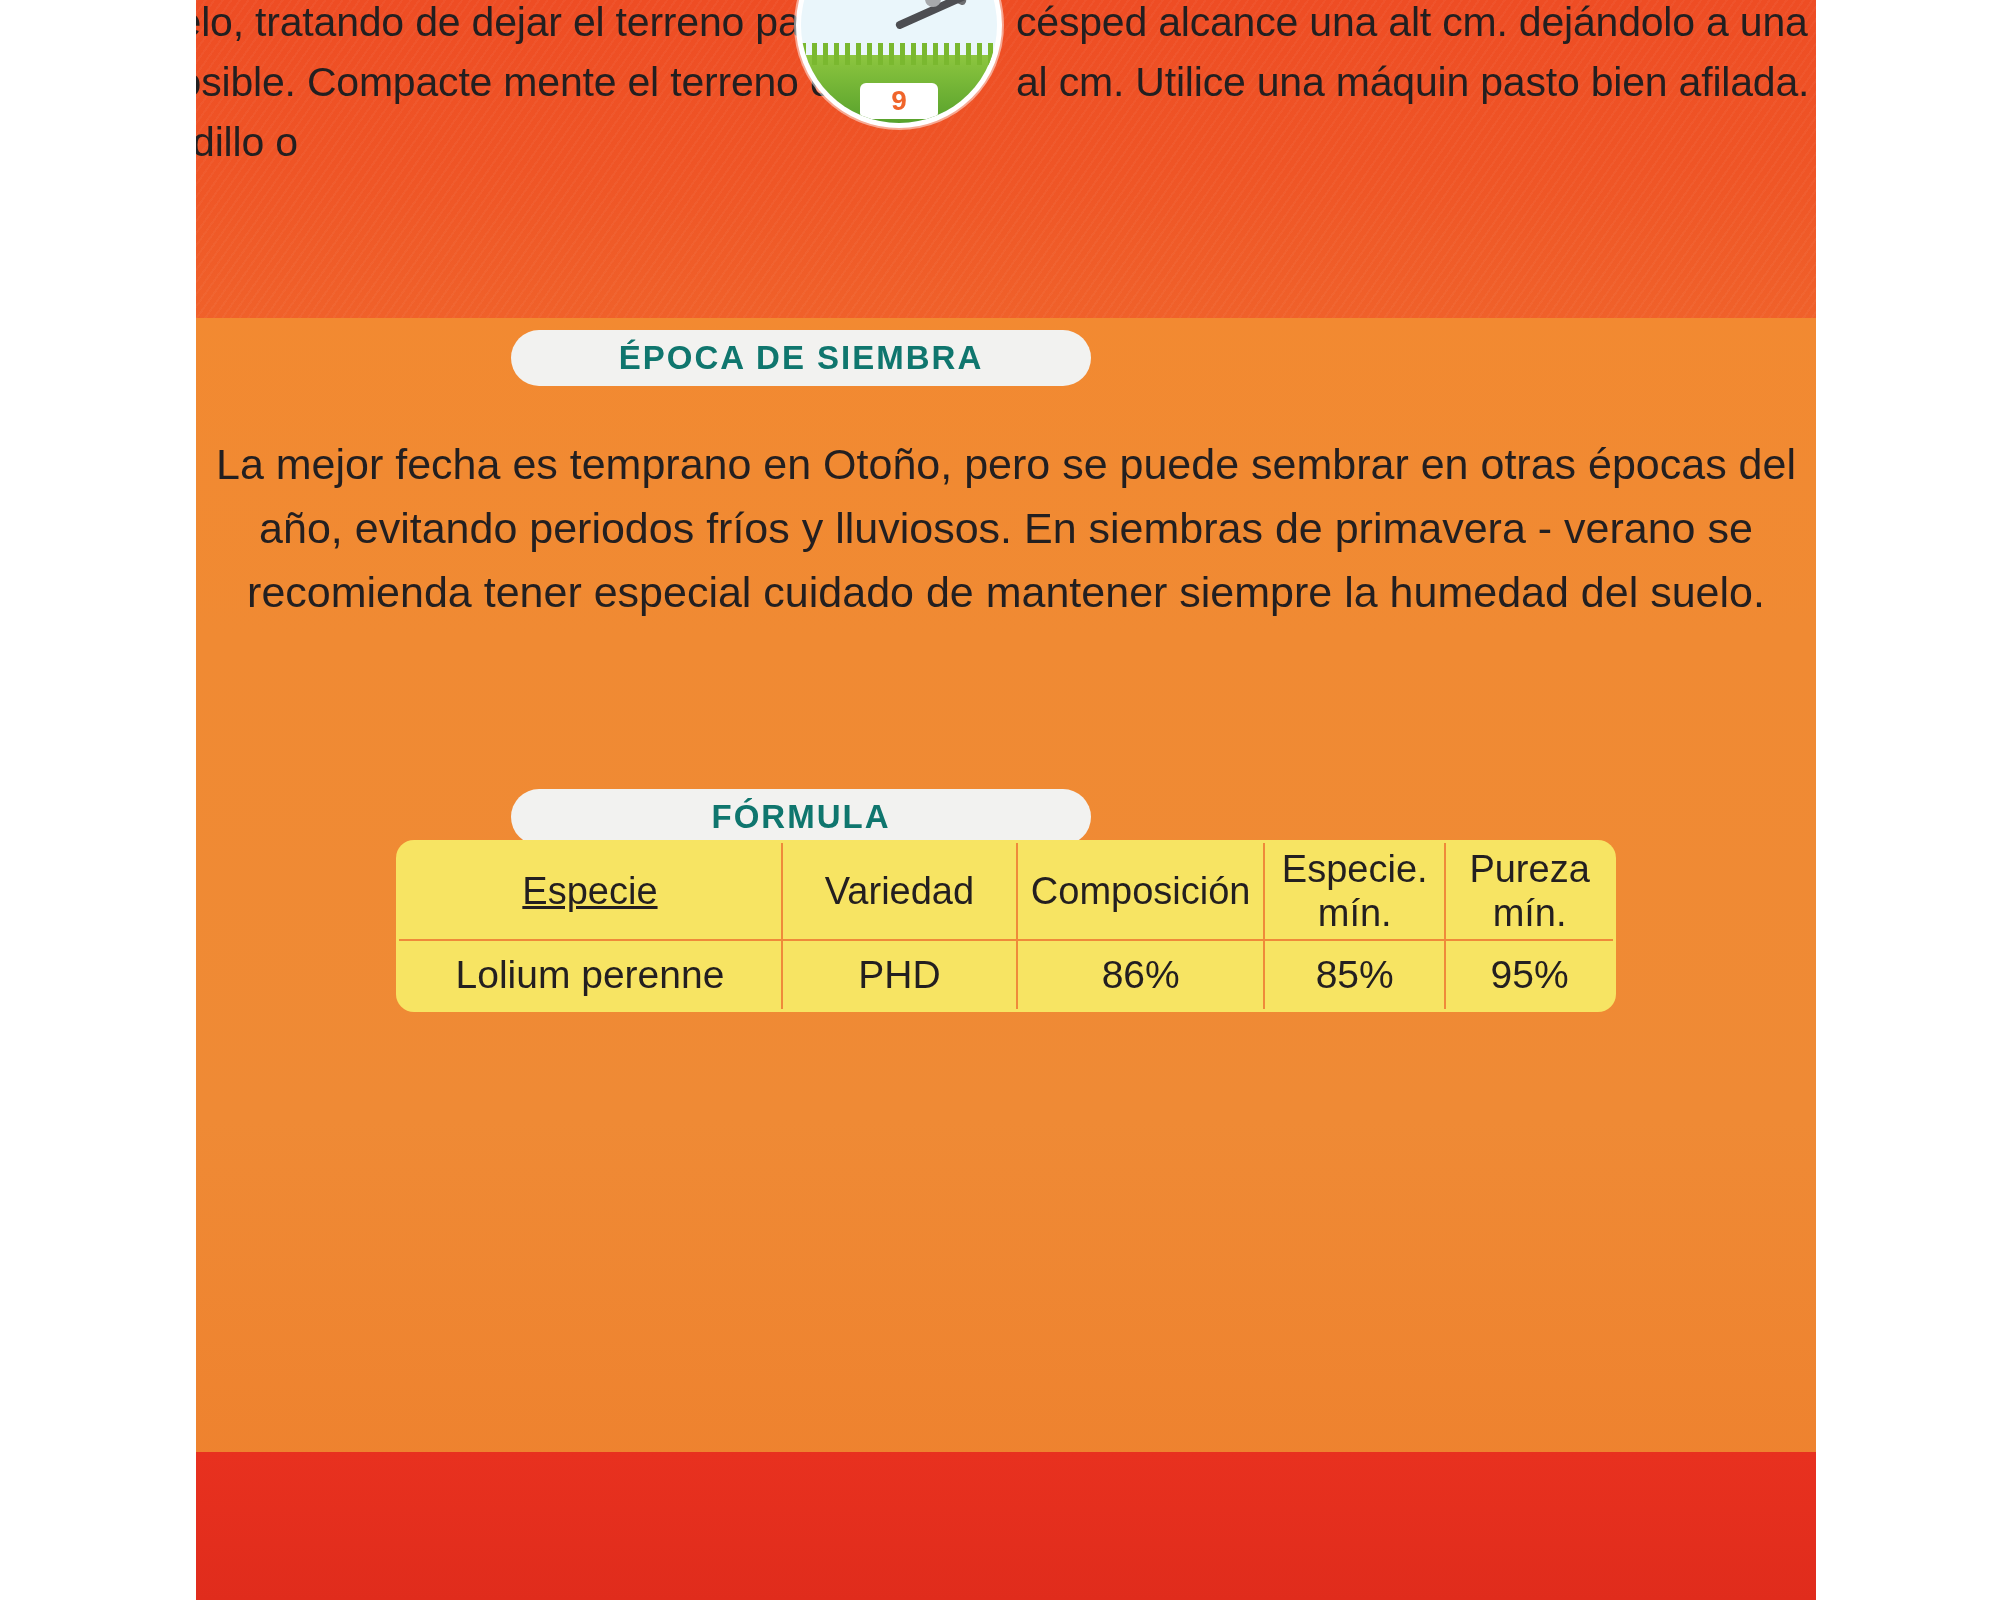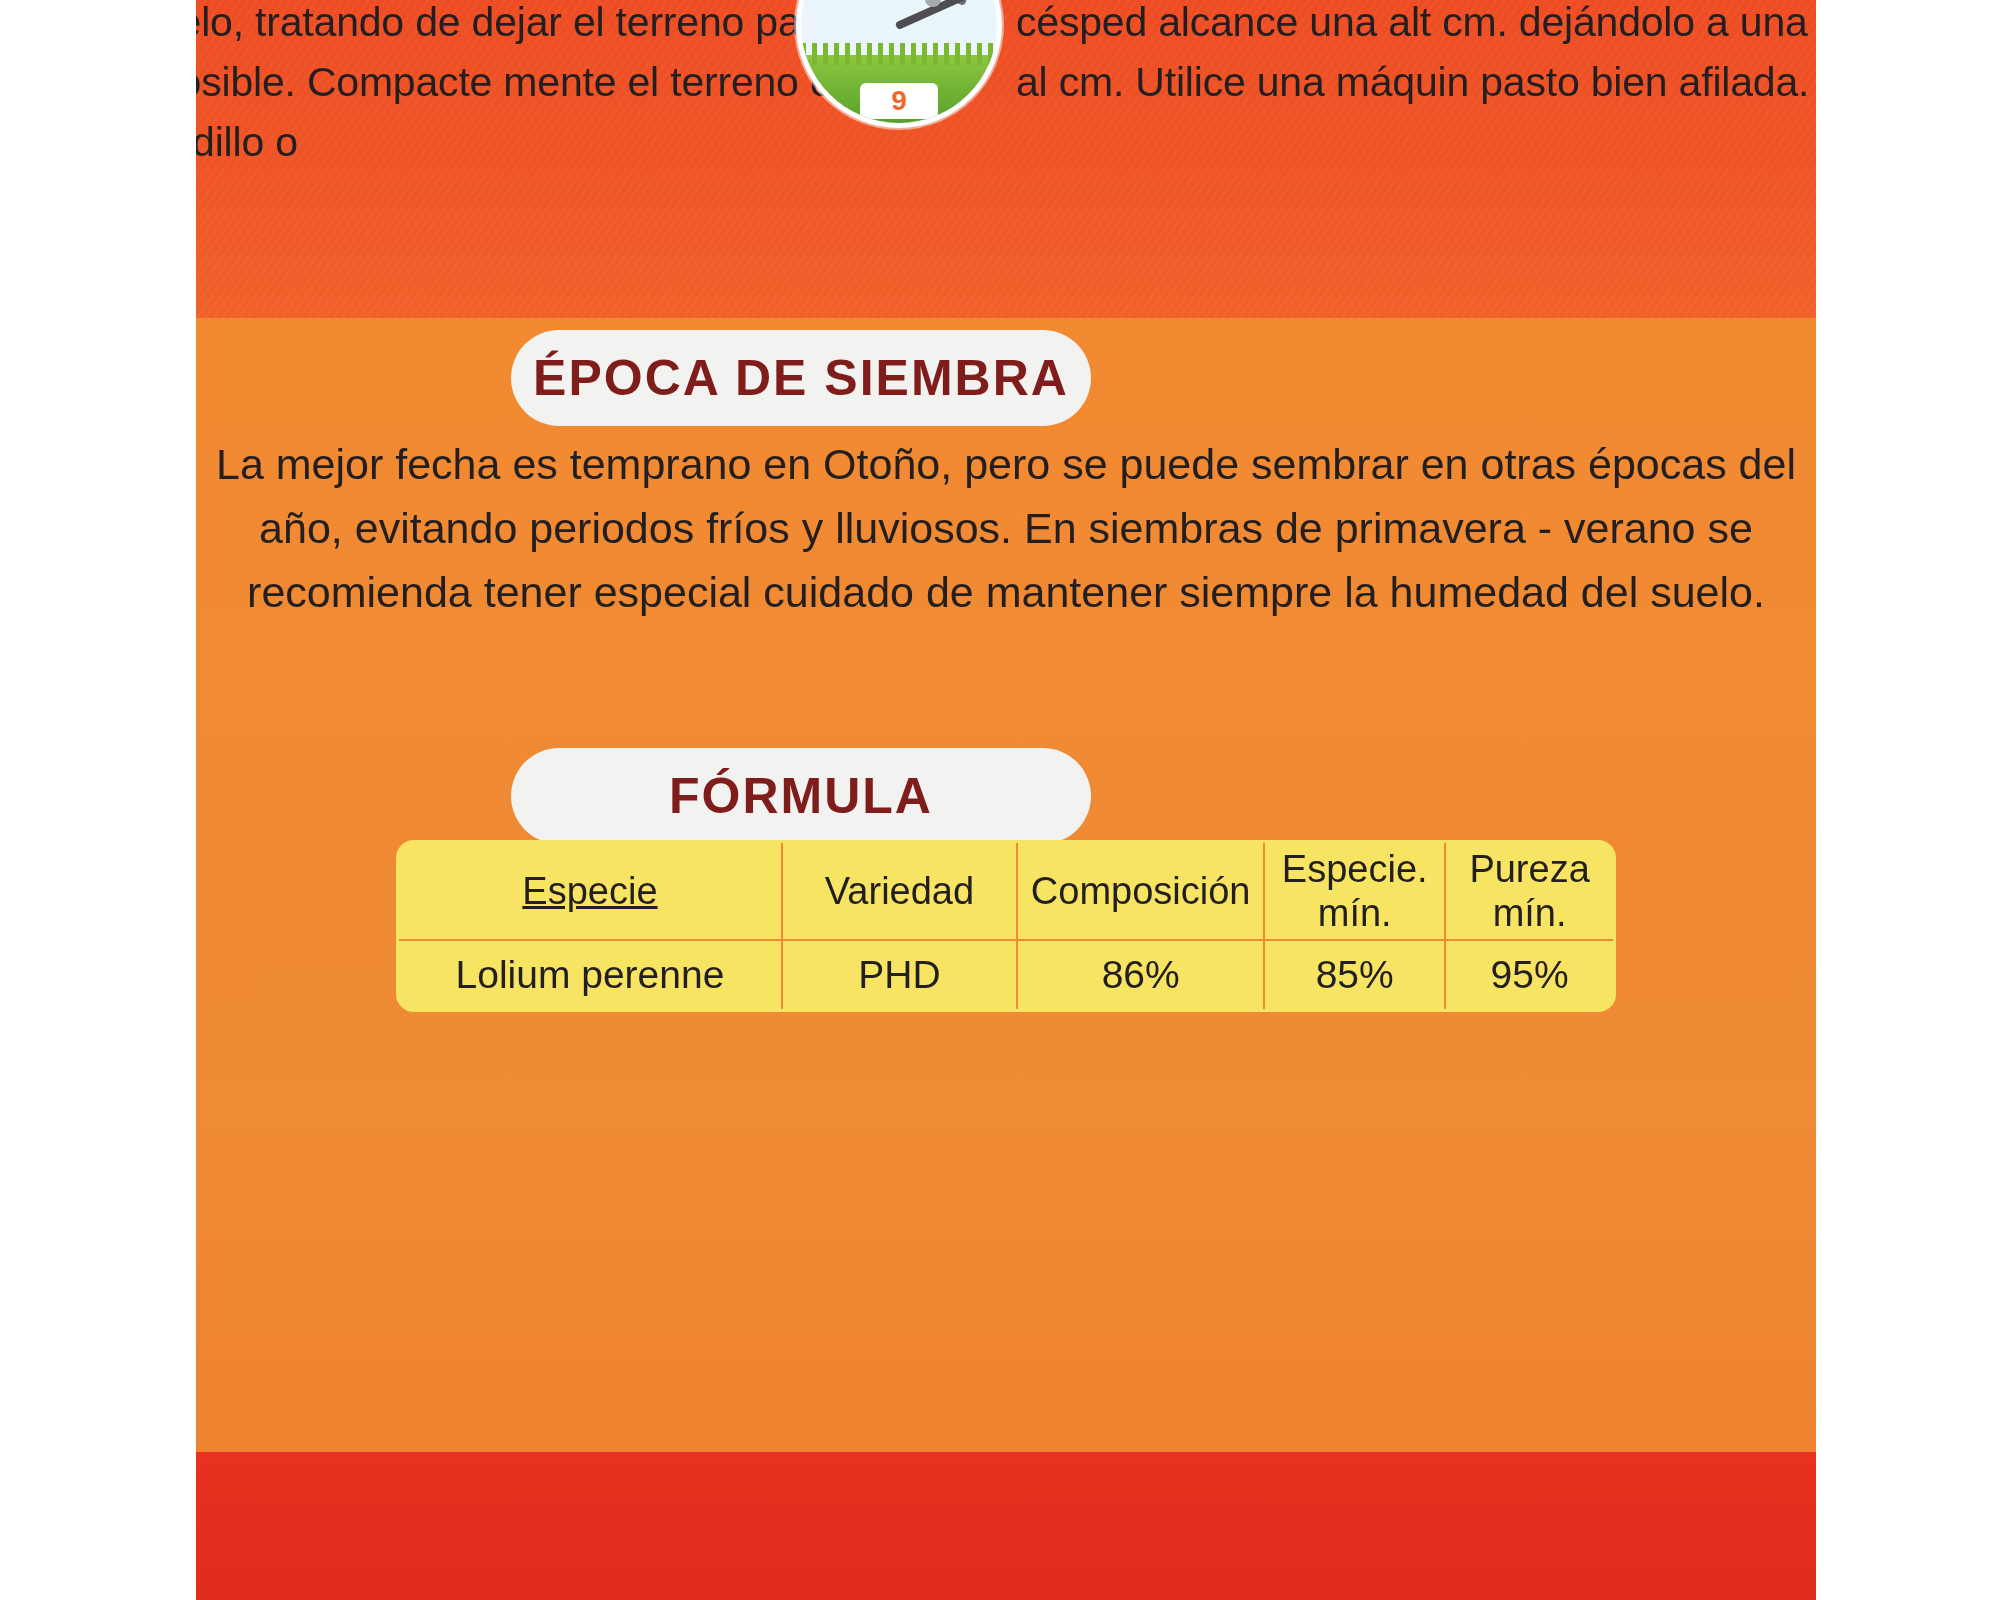--- a/index.html
+++ b/index.html
@@ -147,37 +147,37 @@
     line-height: 36px;
     text-align: center;
     font-weight: bold;
   }
 
   
   .pill {
     position: absolute;
     background: #f2f2f0;
     border-radius: 50px;
-    height: 96px;
+    height: 56px;
     display: flex;
     align-items: center;
     justify-content: center;
-    color: #7f1d1d;
-    font-size: 50px;
+    color: #0f766e;
+    font-size: 33px;
     letter-spacing: 2px;
     font-weight: bold;
   }
   .pill-siembra {
     left: 315px;
     top: 330px;
     width: 580px;
   }
   .pill-formula {
     left: 315px;
-    top: 748px;
+    top: 789px;
     width: 580px;
   }
 
   .body-text {
     position: absolute;
     left: 0;
     top: 432px;
     width: 100%;
     text-align: center;
     color: #231f20;

